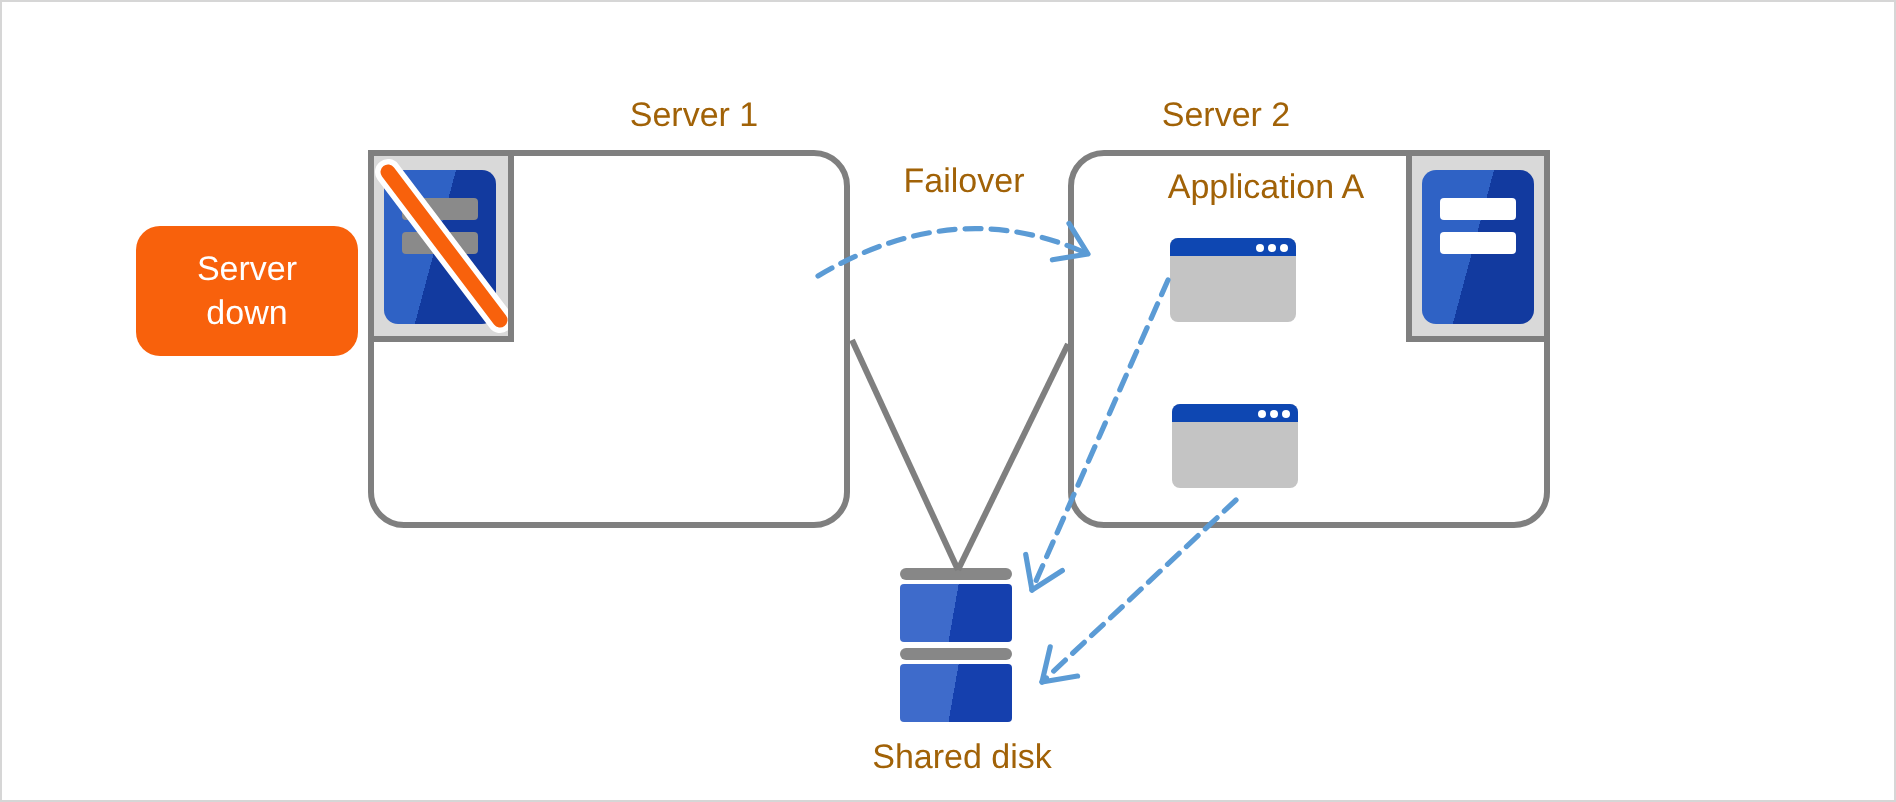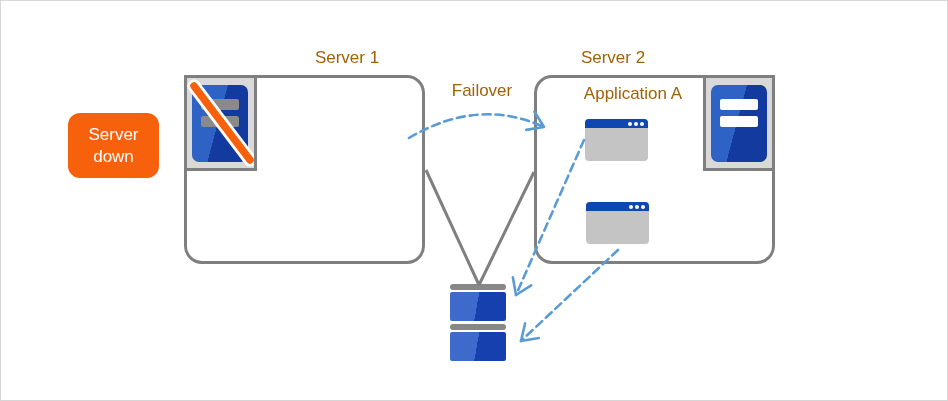--- a/index.html
+++ b/index.html
@@ -11,21 +11,21 @@
     position:absolute;transform:translateX(-50%);white-space:nowrap;
     font-size:17px;color:#a16207;line-height:18px;
   }
   
   .group-box{
     position:absolute;width:241px;height:189px;box-sizing:border-box;
     border:3px solid var(--connector-gray,#7f7f7f);border-radius:18px;background:transparent;
   }
   
   .badge{
-    position:absolute;left:67px;top:112px;width:91px;height:65px;
+    position:absolute;left:67px;top:112px;width:111px;height:65px;
     background:var(--badge-orange,#f8610c);border-radius:12px;
     color:#fff;font-size:17px;line-height:22px;text-align:center;
     display:flex;align-items:center;justify-content:center;
   }
   .badge-text{width:70px;}
   
   .icon-frame{
     position:absolute;box-sizing:border-box;background:var(--frame-gray,#d9d9d9);
     border:3px solid var(--connector-gray,#7f7f7f);
   }
@@ -118,20 +118,21 @@
   </div>
 
   <div class="label" style="left:481px;top:81px;text-align:right;">Failover</div>
 
   <div class="disk-stack z3">
     <div class="disk-cap" style="top:0;"></div>
     <div class="disk-body" style="top:8px;"></div>
     <div class="disk-cap" style="top:40px;"></div>
     <div class="disk-body" style="top:48px;"></div>
   </div>
+  <div class="label" style="left:480px;top:369px;">Shared disk</div>
 
   <svg class="overlay" width="948" height="401" viewBox="0 0 948 401">
     <defs>
       <marker id="vArrow" viewBox="-20 -14 24 28" refX="0" refY="0" markerWidth="24" markerHeight="28" markerUnits="userSpaceOnUse" orient="auto">
         <path class="arrowhead" d="M -15 -10 L 0 0 L -15 10"></path>
       </marker>
     </defs>
     <path class="connector" d="M 425 169 L 478 284"></path>
     <path class="connector" d="M 533 171 L 478 284"></path>
     <path class="dashed-arrow" d="M 408 137 Q 477 96 543 126" marker-end="url(#vArrow)"></path>

